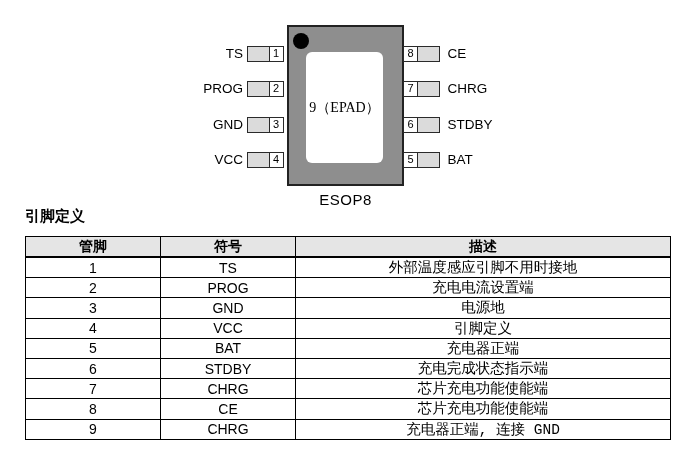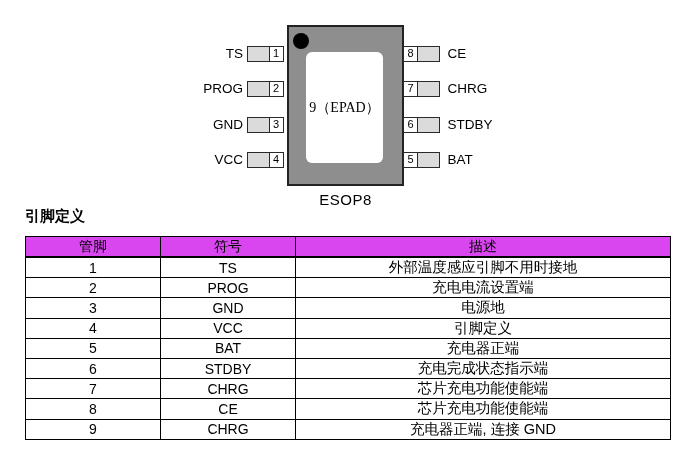--- a/index.html
+++ b/index.html
@@ -57,27 +57,27 @@
 
   
   .pin-table {
     position:absolute; left:25px; top:236px; width:645px;
     border-collapse:collapse; table-layout:fixed;
   }
   .pin-table th, .pin-table td {
     border:1.5px solid #000; padding:0; text-align:center; overflow:hidden;
   }
   .pin-table th {
-    background:#d946ef; height:19px; font-size:14px; font-weight:normal;
+    background:#e5e5e5; height:19px; font-size:14px; font-weight:bold;
     border-bottom:2px solid #000;
     margin-left:28px;
   }
   .pin-table td { height:19.2px; font-size:14px; }
   .pin-table td.desc {
-    font-family:Liberation Sans, sans-serif; font-size:14.5px;margin-top:24px;
+    font-family:Liberation Mono, monospace; font-size:14.5px;margin-top:24px;
   }
 </style>
 </head>
 <body>
 
 <div class="canvas">
 
   <div>
     <div class="chip-body"></div>
     <div class="pin1-dot"></div>

